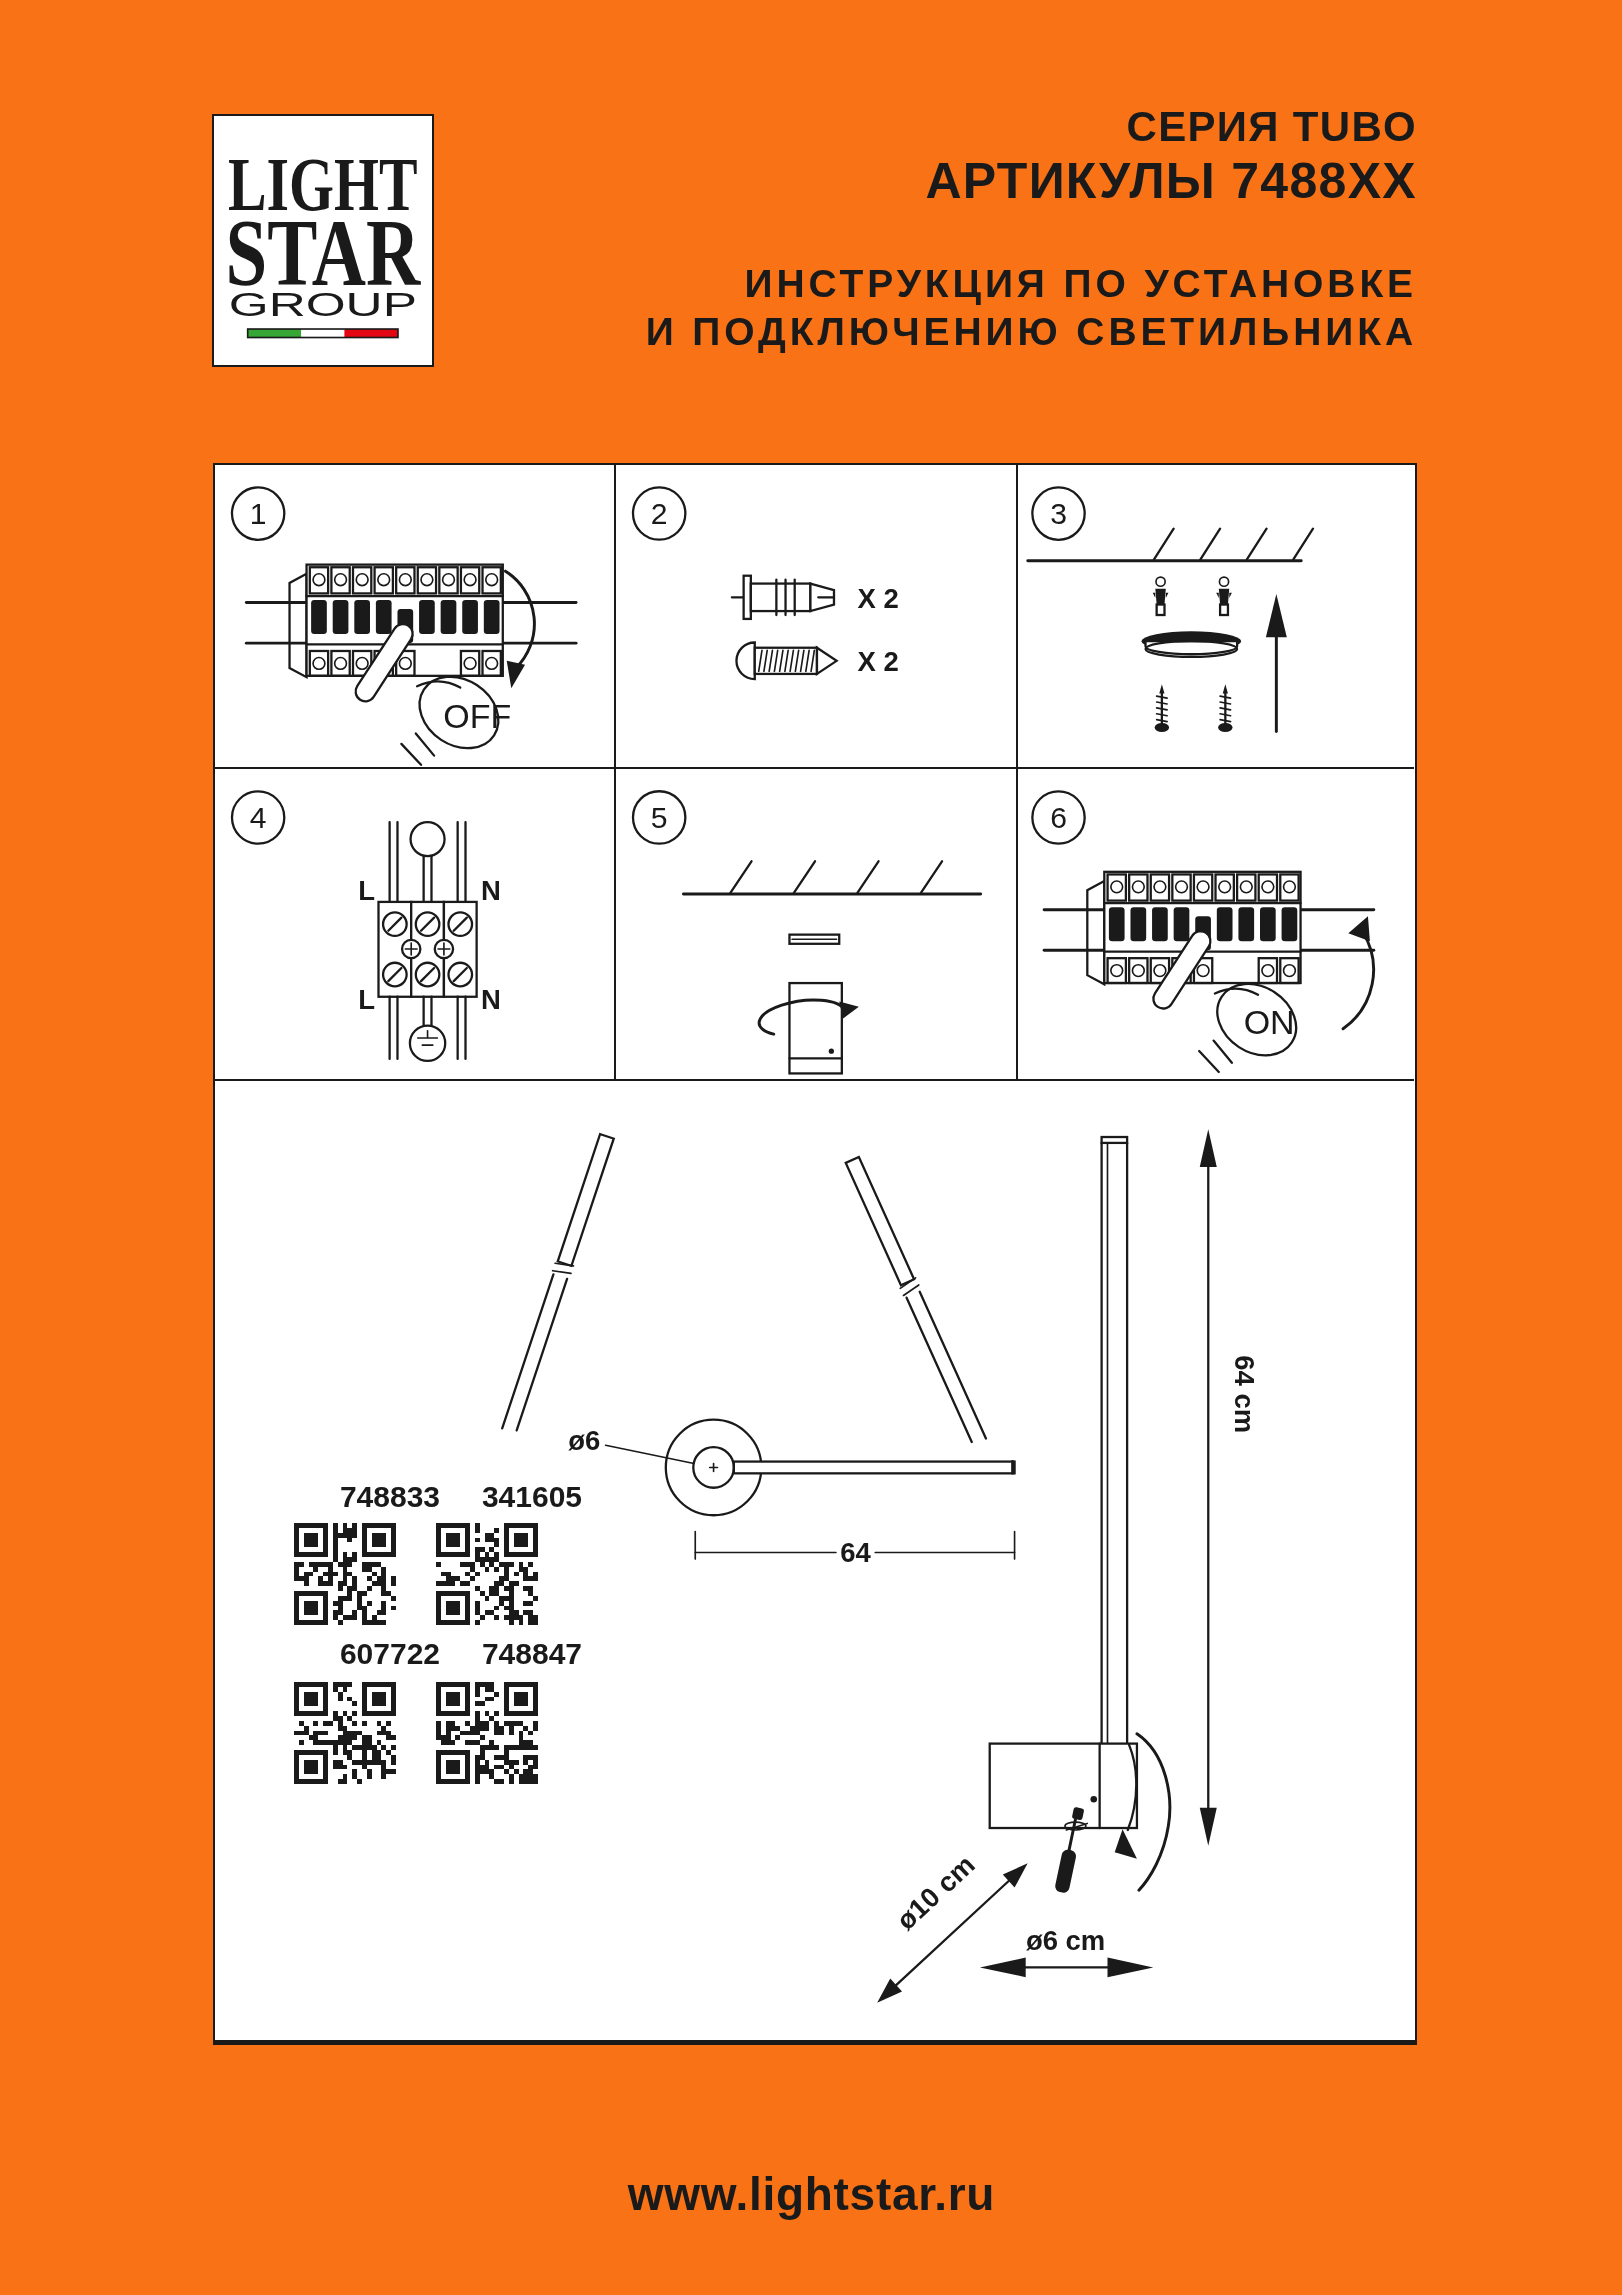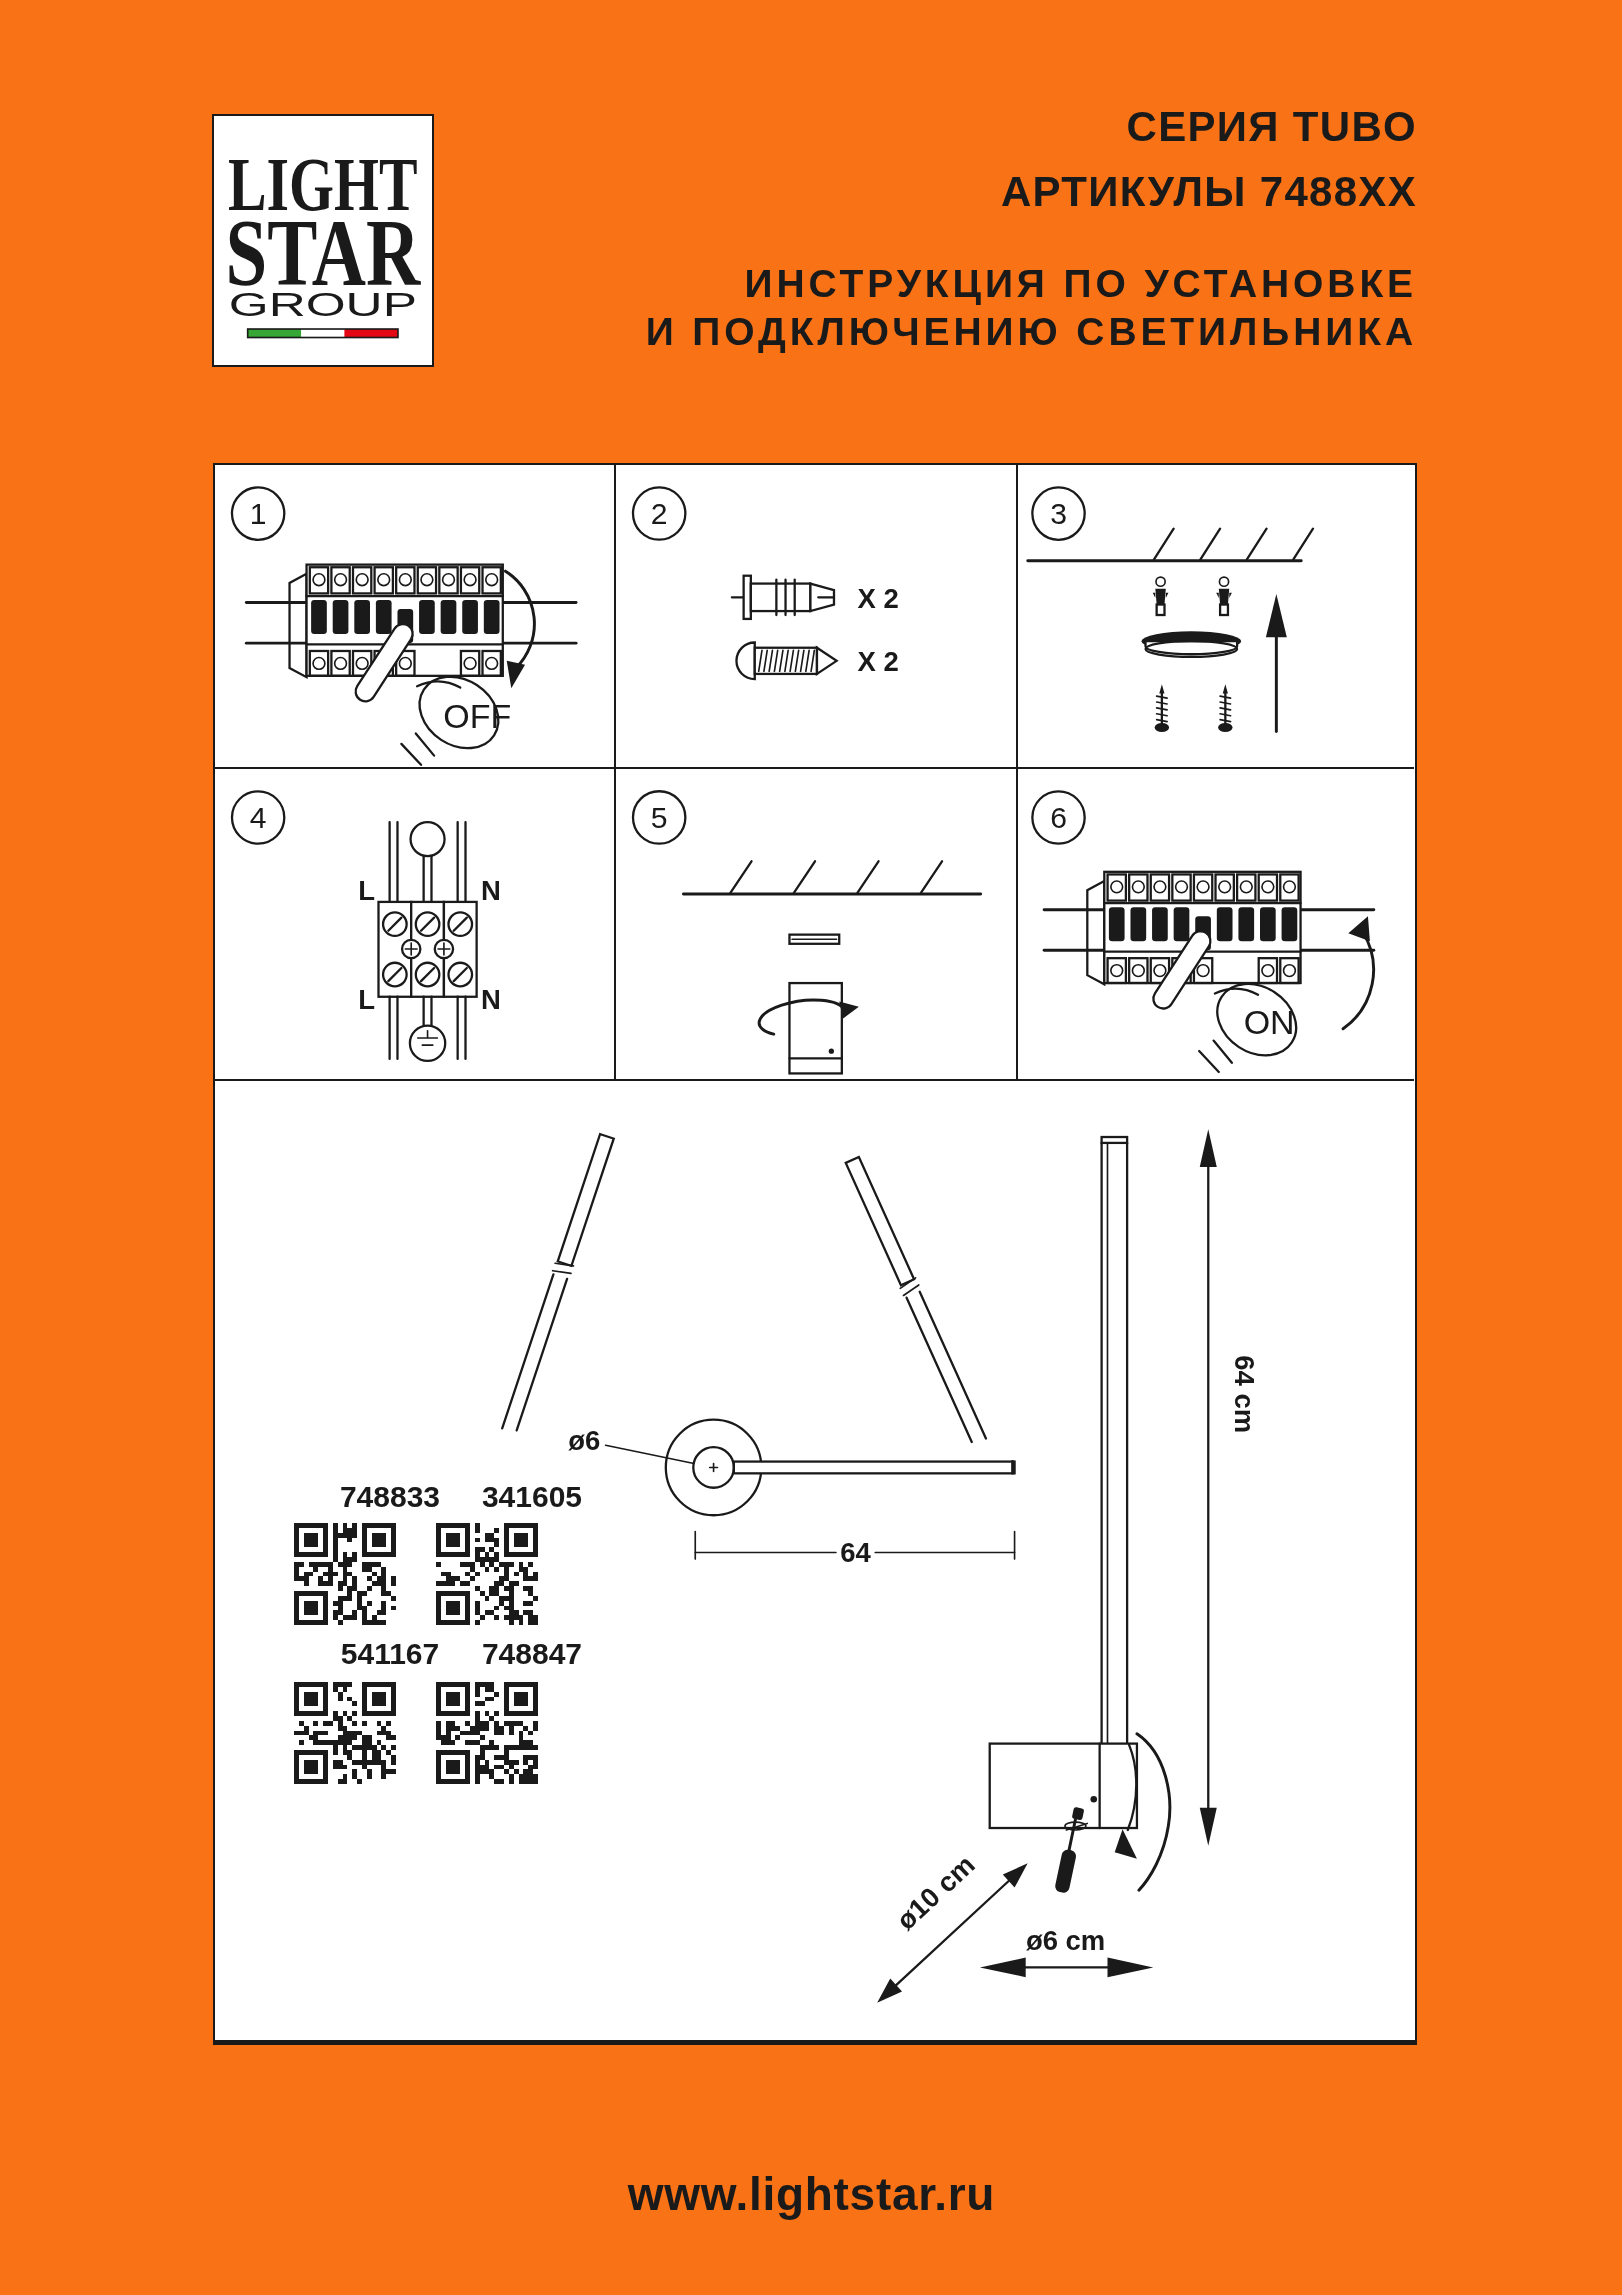--- a/index.html
+++ b/index.html
@@ -2,21 +2,21 @@
 <html style="font-size:10.5px"><head>
 <meta charset="utf-8">
 <style>
   html,body{margin:0;padding:0;background:#9a9a9a;}
   .page{position:relative;width:1623px;height:2295px;background:#f97316;
         font-family:"Liberation Sans",sans-serif;color:#1a1a1a;overflow:hidden;}
 
   
   .hline-txt{position:absolute;right:206px;font-weight:bold;white-space:nowrap;}
   .h-series{top:103px;font-size:42px;letter-spacing:1.3px;}
-  .h-articles{top:168px;font-size:42px;letter-spacing:1.3px;}
+  .h-articles{top:152px;font-size:50px;letter-spacing:1.3px;}
   .h-t1{top:262px;font-size:39px;letter-spacing:3.9px;}
   .h-t2{top:310px;font-size:39px;letter-spacing:3.9px;}
 
   
   .logo{position:absolute;left:212px;top:114px;width:222px;height:253px;
         border:2.6px solid #1a1a1a;box-sizing:border-box;background:#fff;}
 
   
   .tbl{position:absolute;left:213px;top:463px;width:1204px;height:1582px;
        border:2.6px solid #1a1a1a;border-bottom-width:5.9px;box-sizing:border-box;background:#fff;}
@@ -804,21 +804,21 @@
         <rect x="29.71" y="148.57" width="7.43" height="7.43" fill="#1a1a1a"></rect>
         <rect x="37.14" y="148.57" width="7.43" height="7.43" fill="#1a1a1a"></rect>
         <rect x="44.57" y="148.57" width="7.43" height="7.43" fill="#1a1a1a"></rect>
         <rect x="59.43" y="148.57" width="7.43" height="7.43" fill="#1a1a1a"></rect>
         <rect x="111.43" y="148.57" width="7.43" height="7.43" fill="#1a1a1a"></rect>
         <rect x="126.29" y="148.57" width="7.43" height="7.43" fill="#1a1a1a"></rect>
         <rect x="141.14" y="148.57" width="7.43" height="7.43" fill="#1a1a1a"></rect>
         <rect x="148.57" y="148.57" width="7.43" height="7.43" fill="#1a1a1a"></rect>
       </svg>
   </div>
-  <div class="art-num" style="left:294px;top:1637px">541167</div>
+  <div class="art-num" style="left:294px;top:1637px">607722</div>
   <div class="art-num" style="left:436px;top:1637px">748847</div>
   <div class="qrbox" style="left:294px;top:1682px">
     <svg class="qr" width="102" height="102" viewBox="0 0 156 156" shape-rendering="crispEdges">
         <rect x="0.00" y="0.00" width="7.43" height="7.43" fill="#1a1a1a"></rect>
         <rect x="7.43" y="0.00" width="7.43" height="7.43" fill="#1a1a1a"></rect>
         <rect x="14.86" y="0.00" width="7.43" height="7.43" fill="#1a1a1a"></rect>
         <rect x="22.29" y="0.00" width="7.43" height="7.43" fill="#1a1a1a"></rect>
         <rect x="29.71" y="0.00" width="7.43" height="7.43" fill="#1a1a1a"></rect>
         <rect x="37.14" y="0.00" width="7.43" height="7.43" fill="#1a1a1a"></rect>
         <rect x="44.57" y="0.00" width="7.43" height="7.43" fill="#1a1a1a"></rect>

